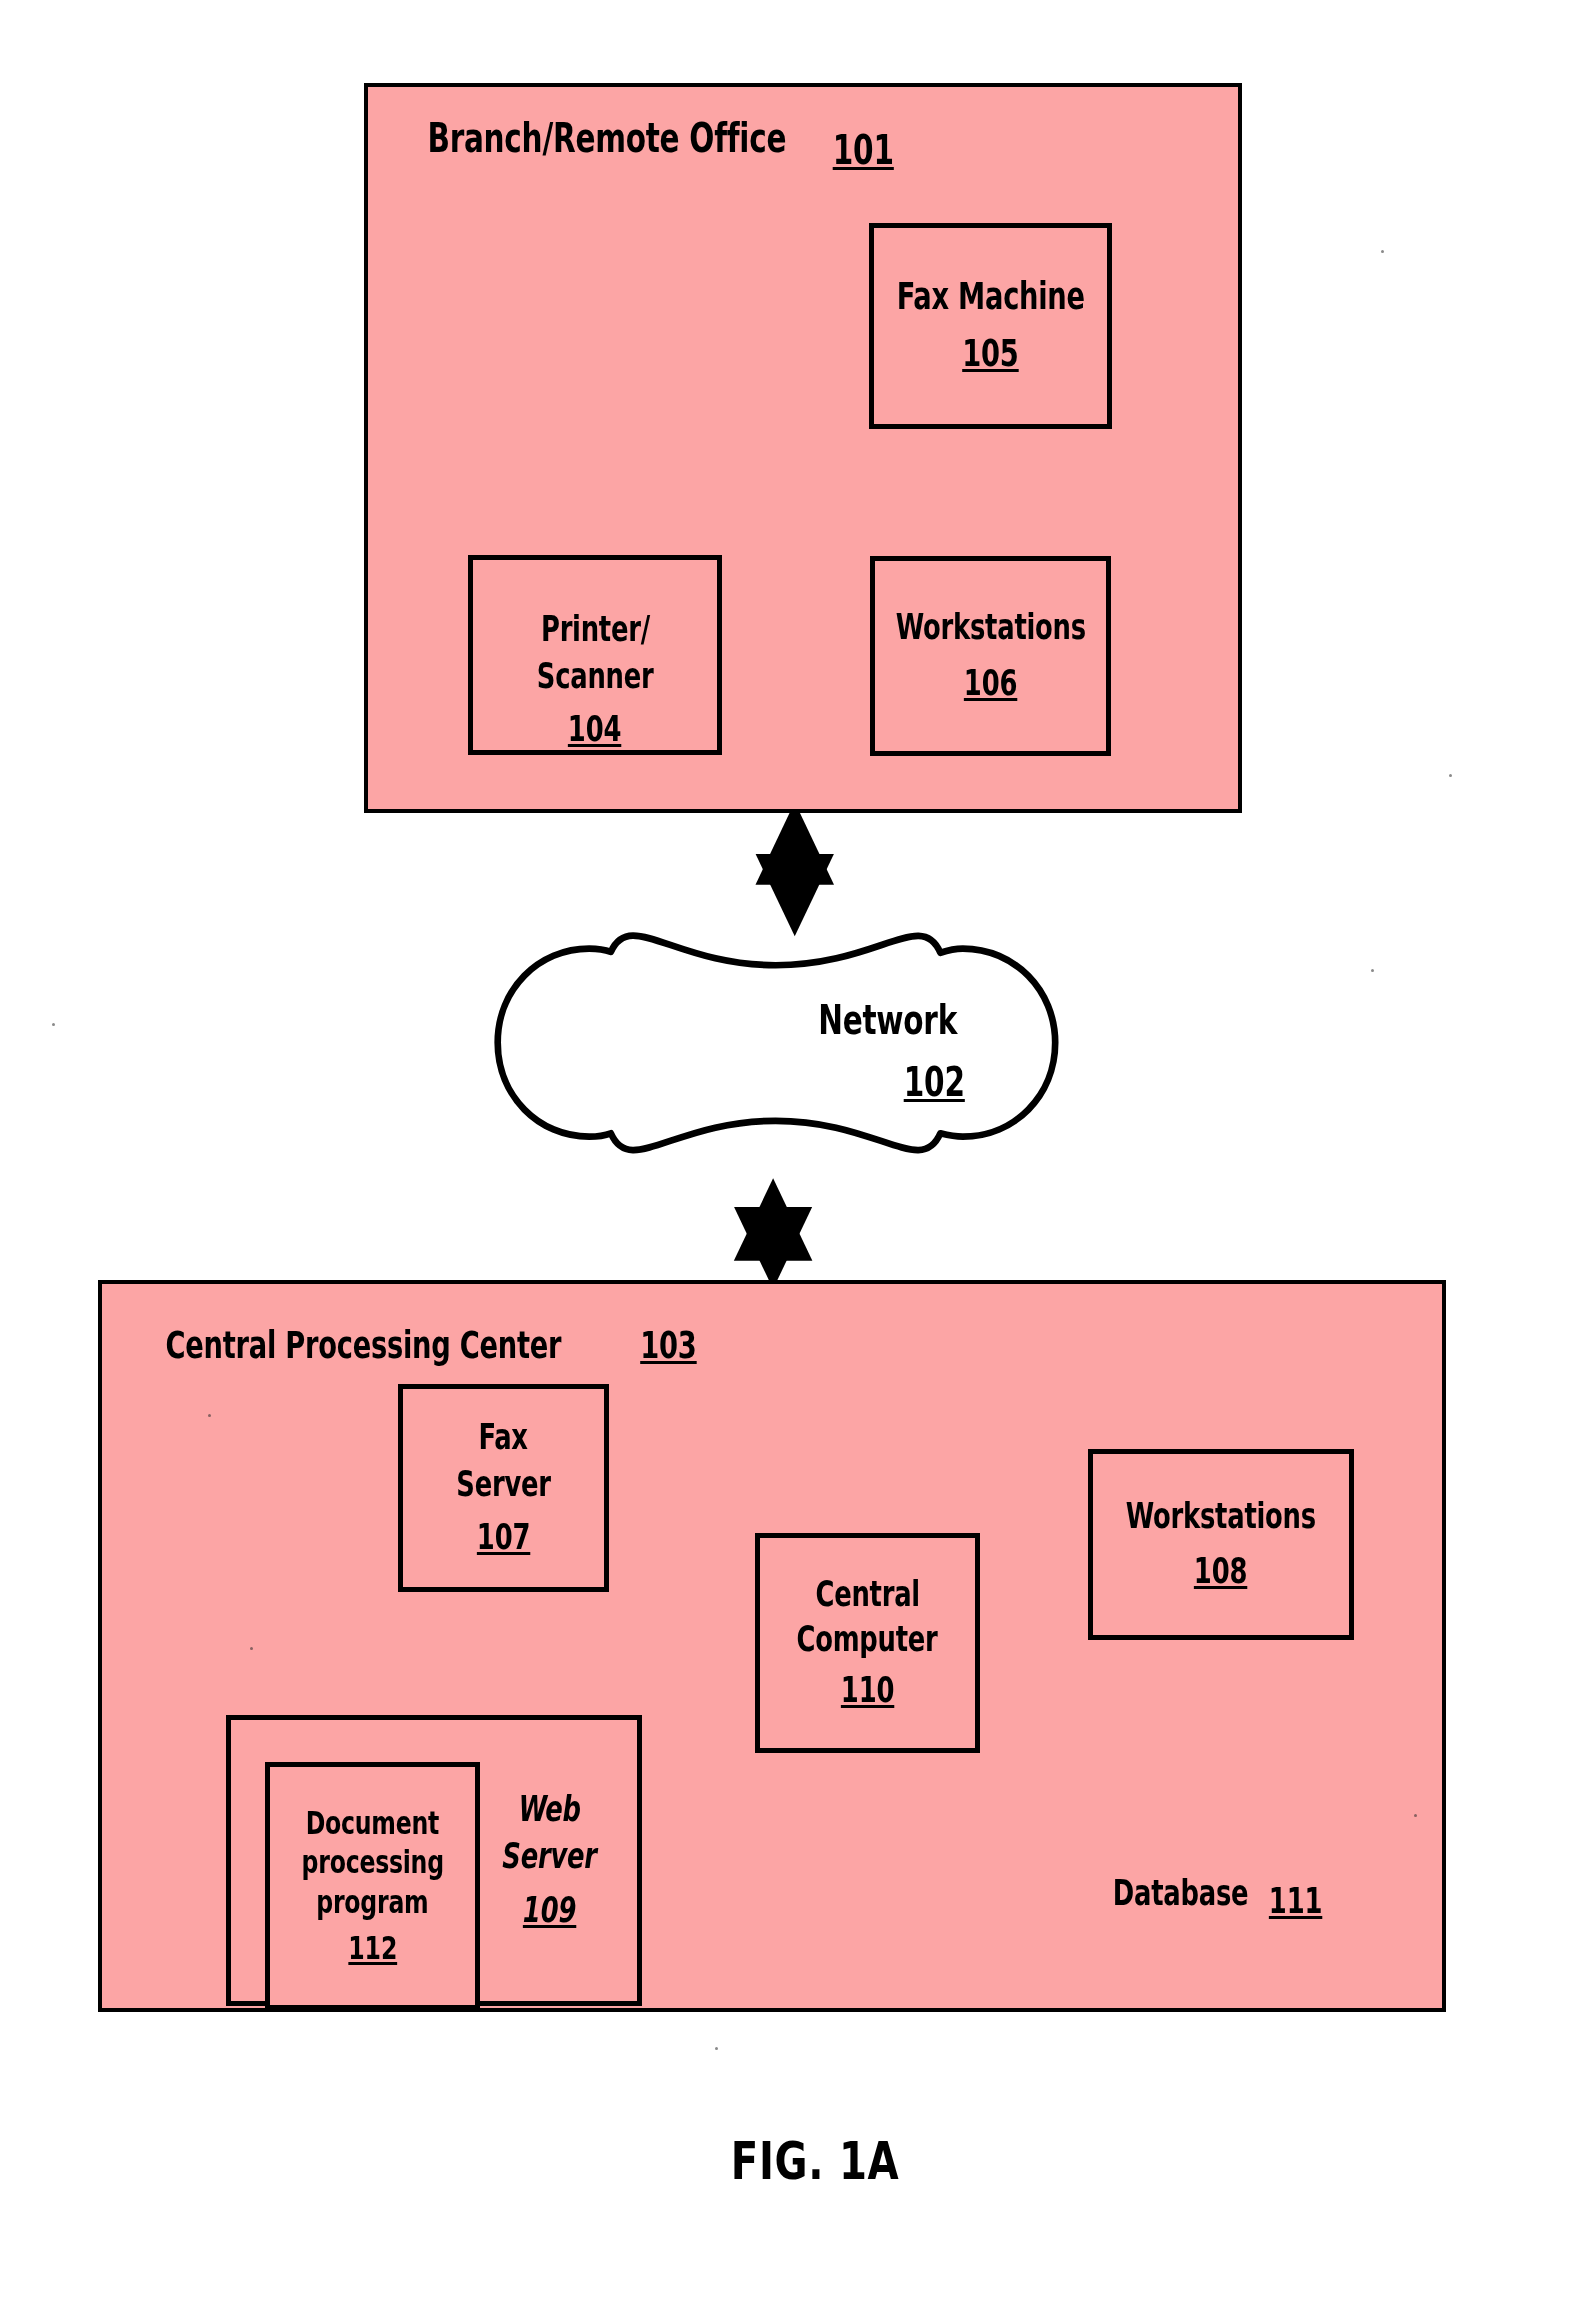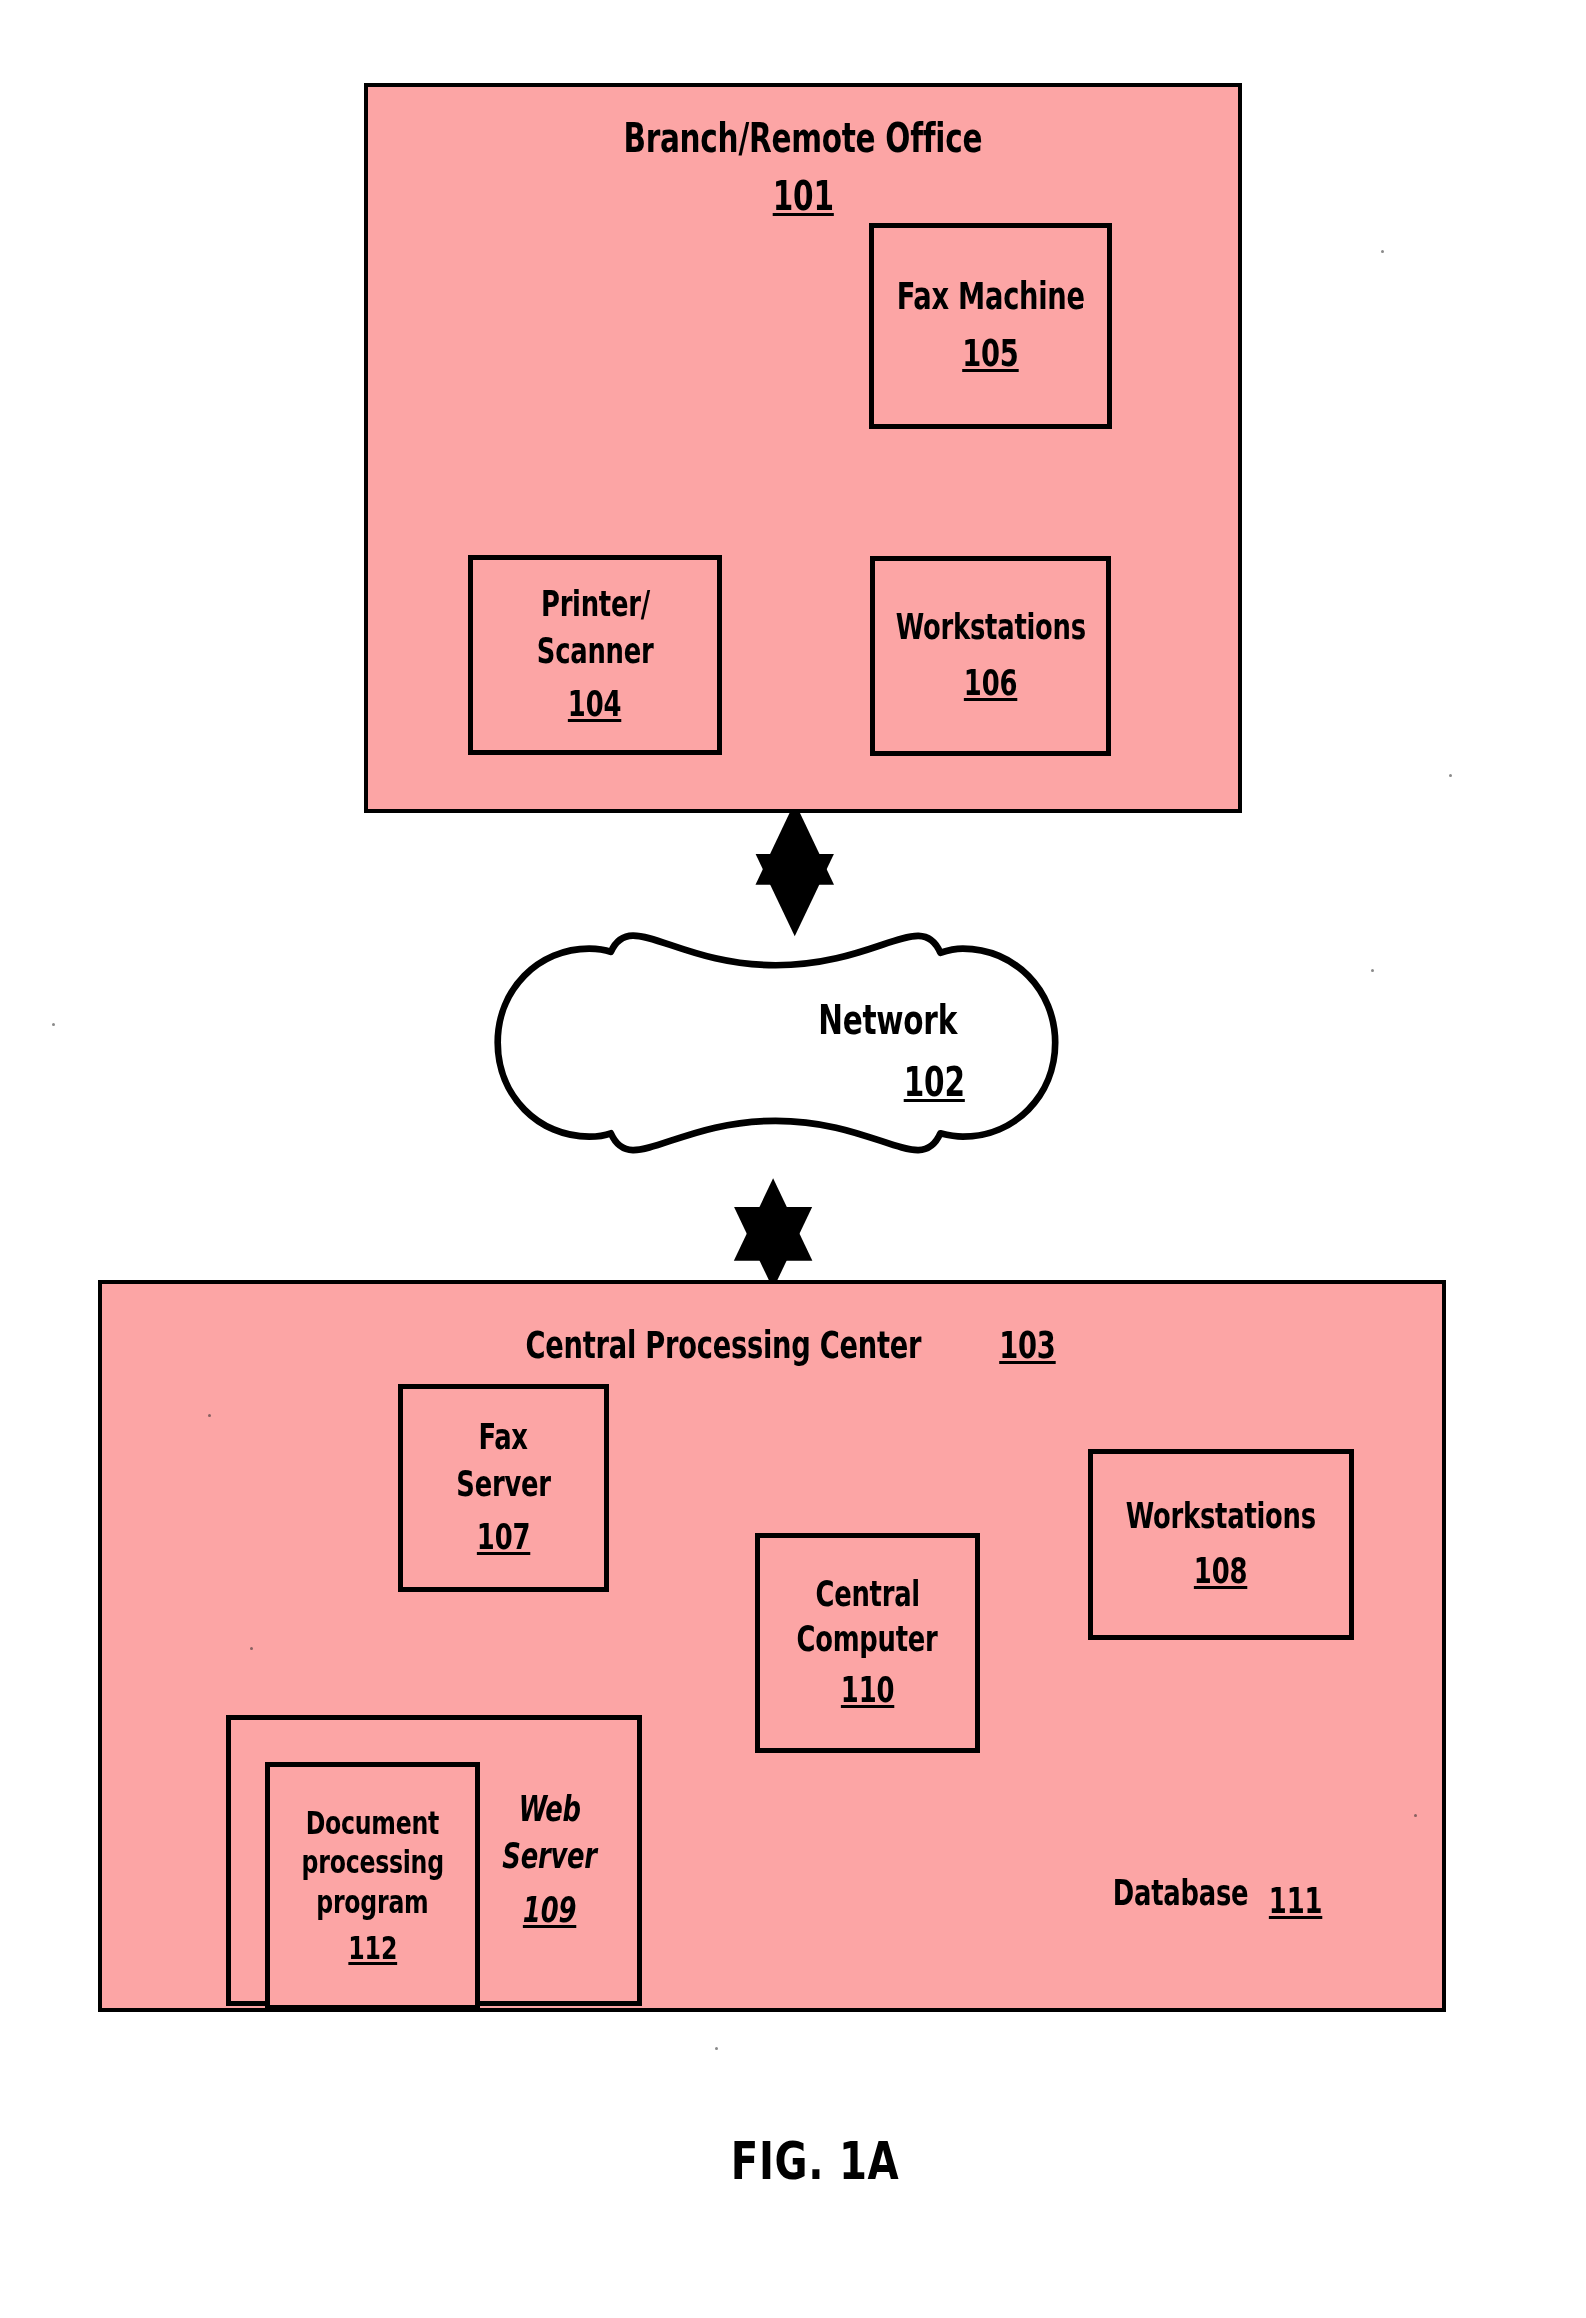--- a/index.html
+++ b/index.html
@@ -69,22 +69,23 @@
     left: 0; top: 0;
     width: 1587px;
     height: 2319px;
     pointer-events: none;
   }
 
   
   .hdr {
     position: absolute;
     display: flex;
-    flex-direction: column;
-    align-items: center;
+    flex-direction: row;
+    align-items: flex-start;
+    margin-left: 24px;
   }
   .hdr-row {
     display: flex;
     align-items: baseline;
     gap: 29px;
   }
 
   .figcap {
     position: absolute;
     font-family: "Liberation Sans Narrow", "DejaVu Sans Condensed", "Liberation Sans", sans-serif;
@@ -211,21 +212,21 @@
   <div class="hdr" style="left:364px; top:116px; width:878px;">
     <div class="lbl t48">Branch/Remote  Office</div>
     <div class="num t48" style="margin-top:10px;">101</div>
   </div>
 
   <div class="box inner" style="left:869px; top:223px; width:243px; height:206px;">
     <div class="lbl t44">Fax Machine</div>
     <div class="num t44" style="margin-top:13.3px;">105</div>
   </div>
 
-  <div class="box inner" style="left:468px; top:555px; width:254px; height:200px;">
+  <div class="box inner" style="left:468px; top:555px; width:254px; height:200px;justify-content:flex-end;">
     <div class="lbl t42">Printer/</div>
     <div class="lbl t42" style="margin-top:6.7px;">Scanner</div>
     <div class="num t42" style="margin-top:11.6px;">104</div>
   </div>
 
   <div class="box inner" style="left:870px; top:556px; width:241px; height:200px;">
     <div class="lbl t42">Workstations</div>
     <div class="num t42" style="margin-top:13.3px;">106</div>
   </div>
 

